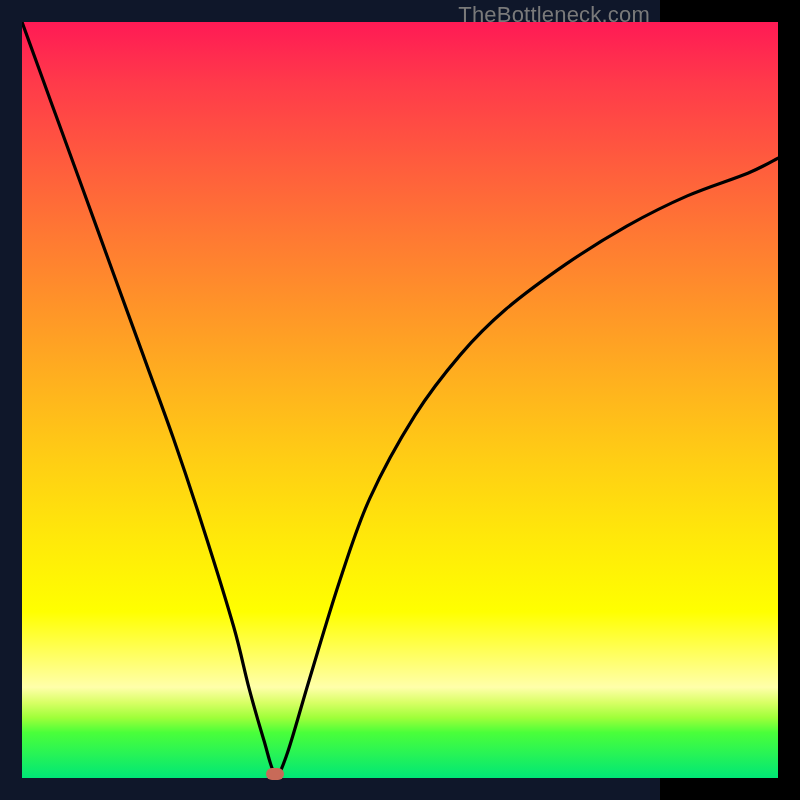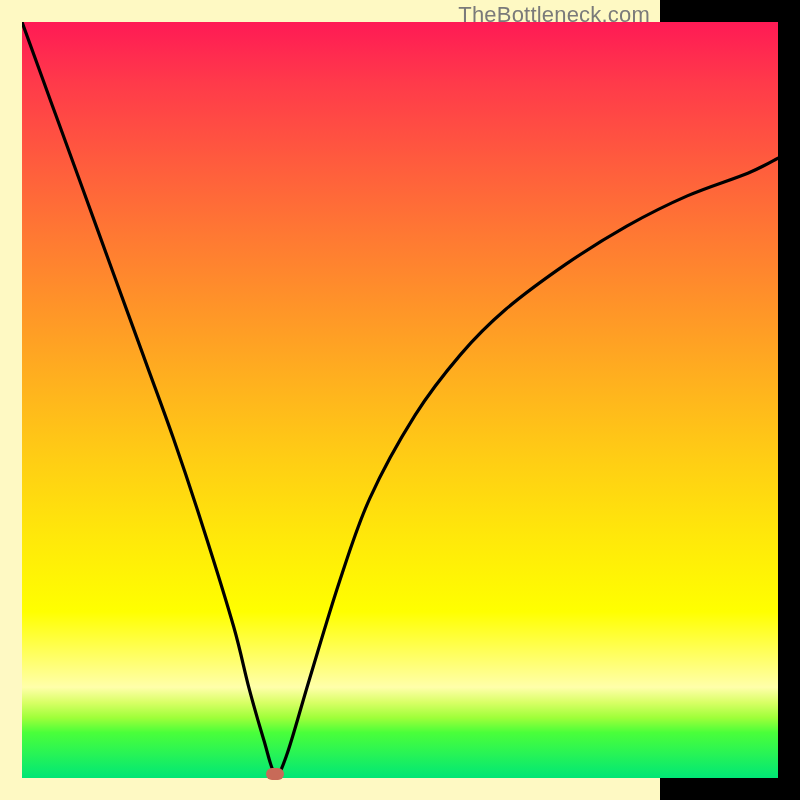--- a/index.html
+++ b/index.html
@@ -8,21 +8,21 @@
     width: 800px;
     height: 800px;
     overflow: hidden;
     background: #000;
     font-family: Arial, Helvetica, sans-serif;
   }
   .frame {
     position: relative;
     width: 660px;
     height: 800px;
-    background: #fef9c3;
+    background: #0f172a;
   }
   .plot {
     position: absolute;
     left: 22px;
     top: 22px;
     width: 756px;
     height: 756px;
     background: linear-gradient(to bottom,
       #ff1a55 0%,
       #ff3a4a 8%,

